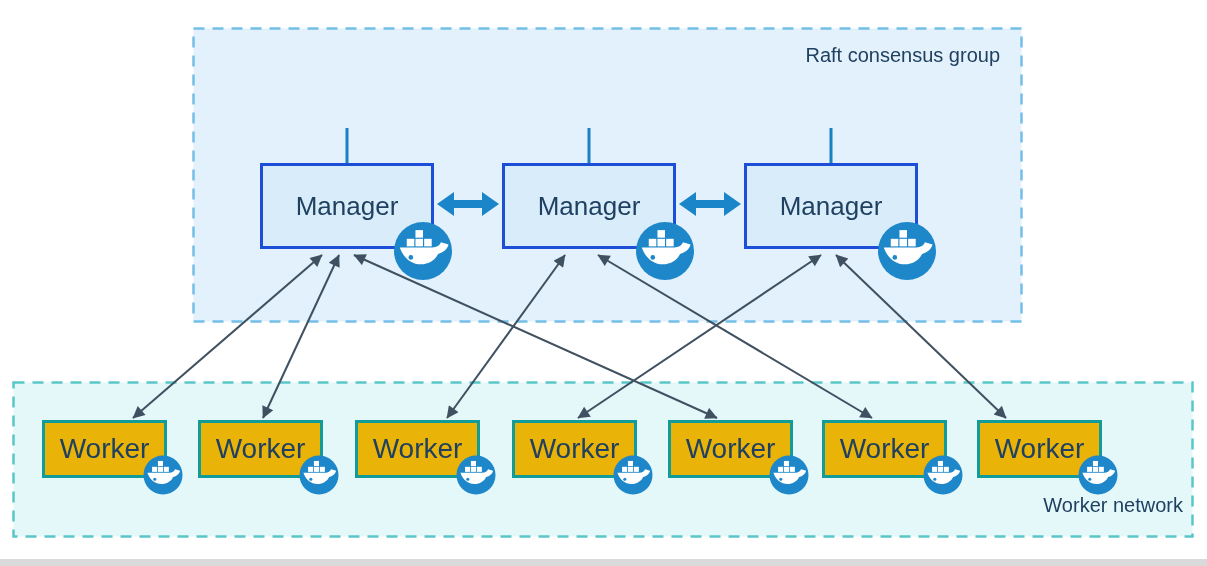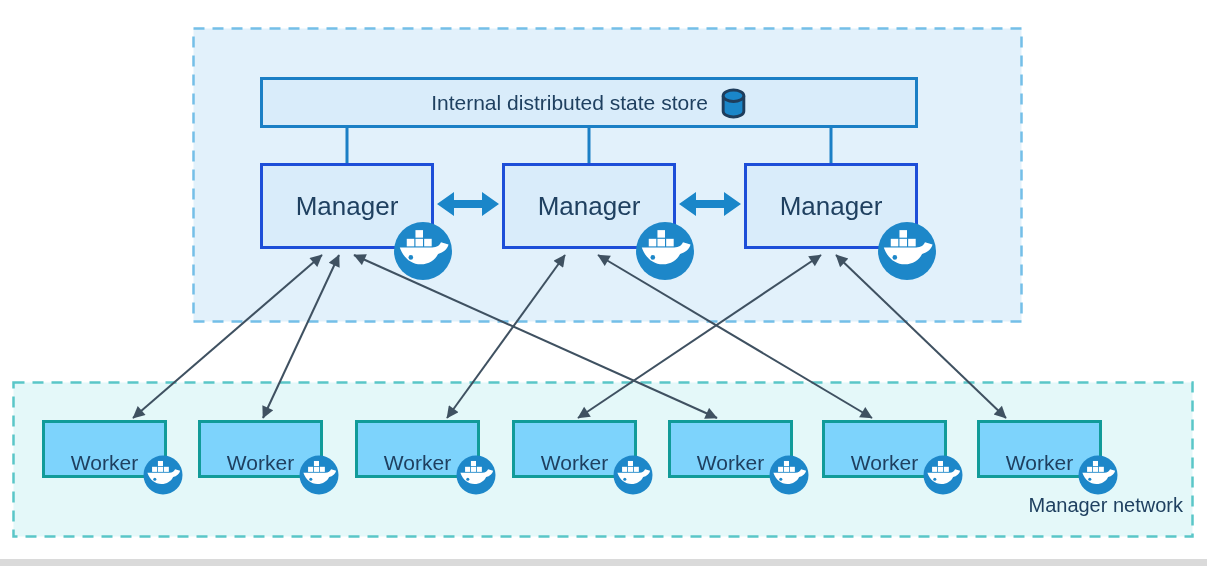--- a/index.html
+++ b/index.html
@@ -4,21 +4,21 @@
 <style>
   html,body{margin:0;padding:0;background:#ffffff;}
   .stage{position:relative;width:1207px;height:566px;background:#ffffff;overflow:hidden;
          font-family:"Liberation Sans","DejaVu Sans",sans-serif;}
   svg.layer{position:absolute;left:0;top:0;width:1207px;height:566px;}
   #wires{z-index:1;}
   #icons{z-index:3;pointer-events:none;}
   .node{position:absolute;display:flex;align-items:center;justify-content:center;
         box-sizing:border-box;color:#1f4060;z-index:2;}
   .manager{background:#d9ecfa;border:3px solid #1d4ed8;font-size:26px;}
-  .worker{background:#7dd3fc;border:3px solid #119b99;font-size:21px;align-items:flex-end;}
+  .worker{background:#eab308;border:3px solid #119b99;font-size:28px;}
   .store{background:#d9ecfa;border:3px solid #1b7fc5;font-size:21px;gap:12px;}
   .store svg{flex:0 0 auto;margin-top:1px;}
   .group-label{position:absolute;color:#1f4060;font-size:20px;z-index:2;white-space:nowrap;}
   .raft-label{left:700px;top:44px;width:300px;text-align:right;}
   .gossip-label{left:880px;top:494px;width:303px;text-align:right;}
   .page-edge{position:absolute;left:0;bottom:0;width:1207px;height:7px;background:#dadada;z-index:4;}
 </style>
 </head>
 <body>
 
@@ -40,28 +40,22 @@
       <polygon points="679,204 696,192 696,200 724,200 724,192 741,204 724,216 724,208 696,208 696,216" fill="#1a86c9"></polygon>
       <line x1="322" y1="255" x2="133" y2="418" stroke="#3f5161" stroke-width="2" marker-start="url(#th)" marker-end="url(#th)"></line>
       <line x1="339" y1="255" x2="263" y2="418" stroke="#3f5161" stroke-width="2" marker-start="url(#th)" marker-end="url(#th)"></line>
       <line x1="354" y1="255" x2="717" y2="418" stroke="#3f5161" stroke-width="2" marker-start="url(#th)" marker-end="url(#th)"></line>
       <line x1="565" y1="255" x2="447" y2="418" stroke="#3f5161" stroke-width="2" marker-start="url(#th)" marker-end="url(#th)"></line>
       <line x1="598" y1="255" x2="872" y2="418" stroke="#3f5161" stroke-width="2" marker-start="url(#th)" marker-end="url(#th)"></line>
       <line x1="821" y1="255" x2="578" y2="418" stroke="#3f5161" stroke-width="2" marker-start="url(#th)" marker-end="url(#th)"></line>
       <line x1="836" y1="255" x2="1006" y2="418" stroke="#3f5161" stroke-width="2" marker-start="url(#th)" marker-end="url(#th)"></line>
     </svg>
 
+  <div class="group-label raft-label">Raft consensus group</div>
 
-  <div class="node store" style="left: 260px; top: 77px; width: 658px; height: 51px;">
-    <span>Internal distributed state store</span>
-    <svg width="27" height="31" viewBox="0 0 26 30">
-      <path d="M3,7.5 v15 a10,5.5 0 0 0 20,0 v-15" fill="#1a86c9" stroke="#1e3d5c" stroke-width="2.8" stroke-linejoin="round"></path>
-      <ellipse cx="13" cy="7.5" rx="10" ry="5.5" fill="#1a86c9" stroke="#1e3d5c" stroke-width="2.8"></ellipse>
-    </svg>
-  </div>
 
   <div class="node manager" style="left: 260px; top: 163px; width: 174px; height: 86px;">
     <span>Manager</span>
   </div>
   <div class="node manager" style="left: 502px; top: 163px; width: 174px; height: 86px;">
     <span>Manager</span>
   </div>
   <div class="node manager" style="left: 744px; top: 163px; width: 174px; height: 86px;">
     <span>Manager</span>
   </div>
@@ -81,21 +75,21 @@
   <div class="node worker" style="left: 668px; top: 420px; width: 125px; height: 58px;">
     <span>Worker</span>
   </div>
   <div class="node worker" style="left: 822px; top: 420px; width: 125px; height: 58px;">
     <span>Worker</span>
   </div>
   <div class="node worker" style="left: 977px; top: 420px; width: 125px; height: 58px;">
     <span>Worker</span>
   </div>
 
-  <div class="group-label gossip-label">Manager network</div>
+  <div class="group-label gossip-label">Worker network</div>
 
   <svg id="icons" class="layer">
       <g transform="translate(394,222) scale(0.58)">
         <circle cx="50" cy="50" r="50" fill="#1d87c9"></circle>
         <rect x="37" y="14" width="13" height="13" fill="#ffffff"></rect>
         <rect x="22" y="29" width="13" height="13" fill="#ffffff"></rect>
         <rect x="37" y="29" width="13" height="13" fill="#ffffff"></rect>
         <rect x="52" y="29" width="13" height="13" fill="#ffffff"></rect>
         <path d="M10,44 L66,44 C74,44 79,40 81,35 L94,39 C92,47 85,53 76,55 C71,66 60,73 46,73 C30,73 16,62 10,44 Z" fill="#ffffff"></path>
         <circle cx="29" cy="61" r="4" fill="#1d87c9"></circle>

